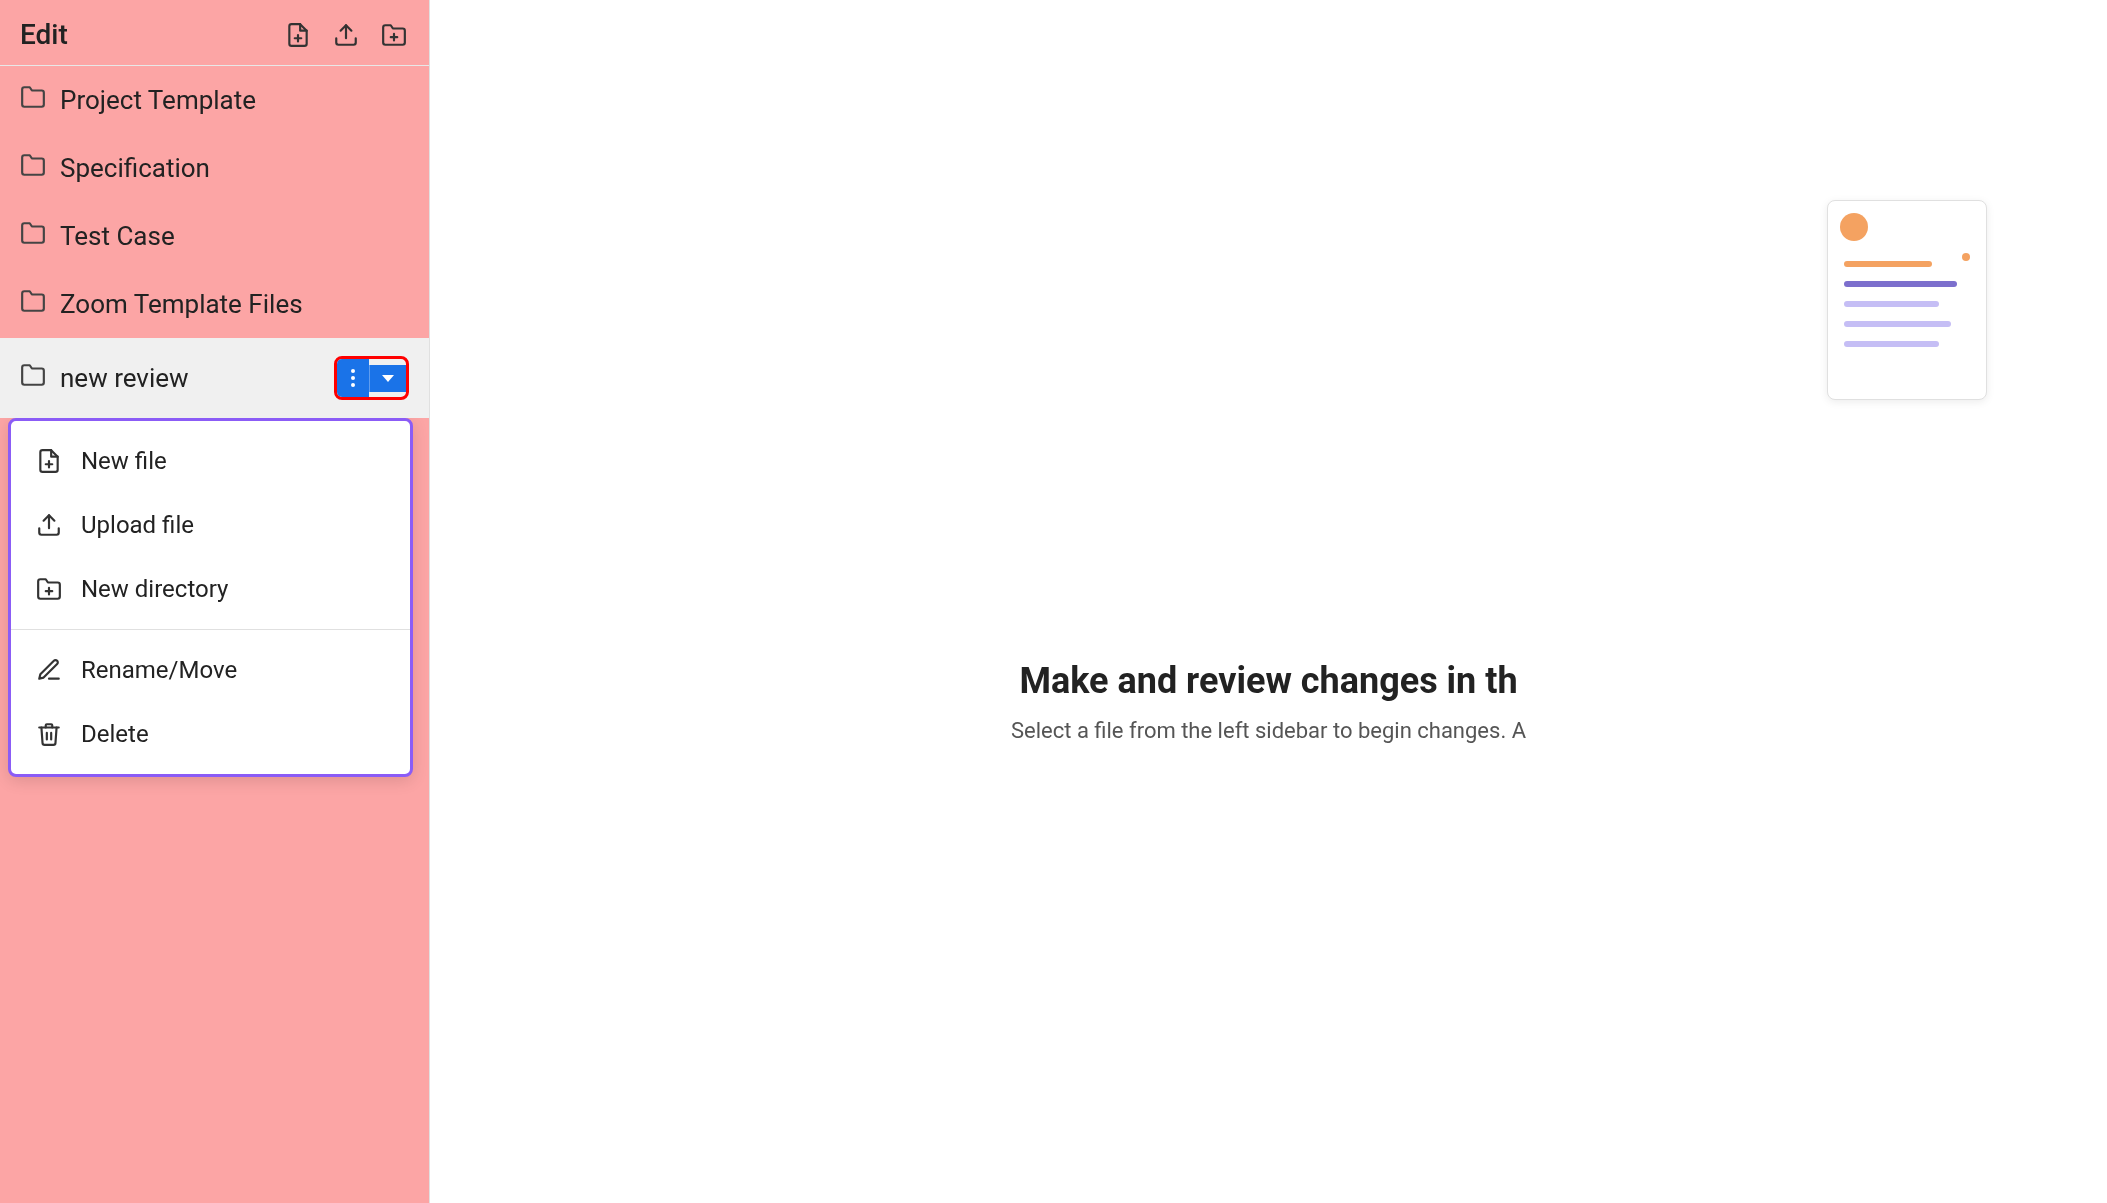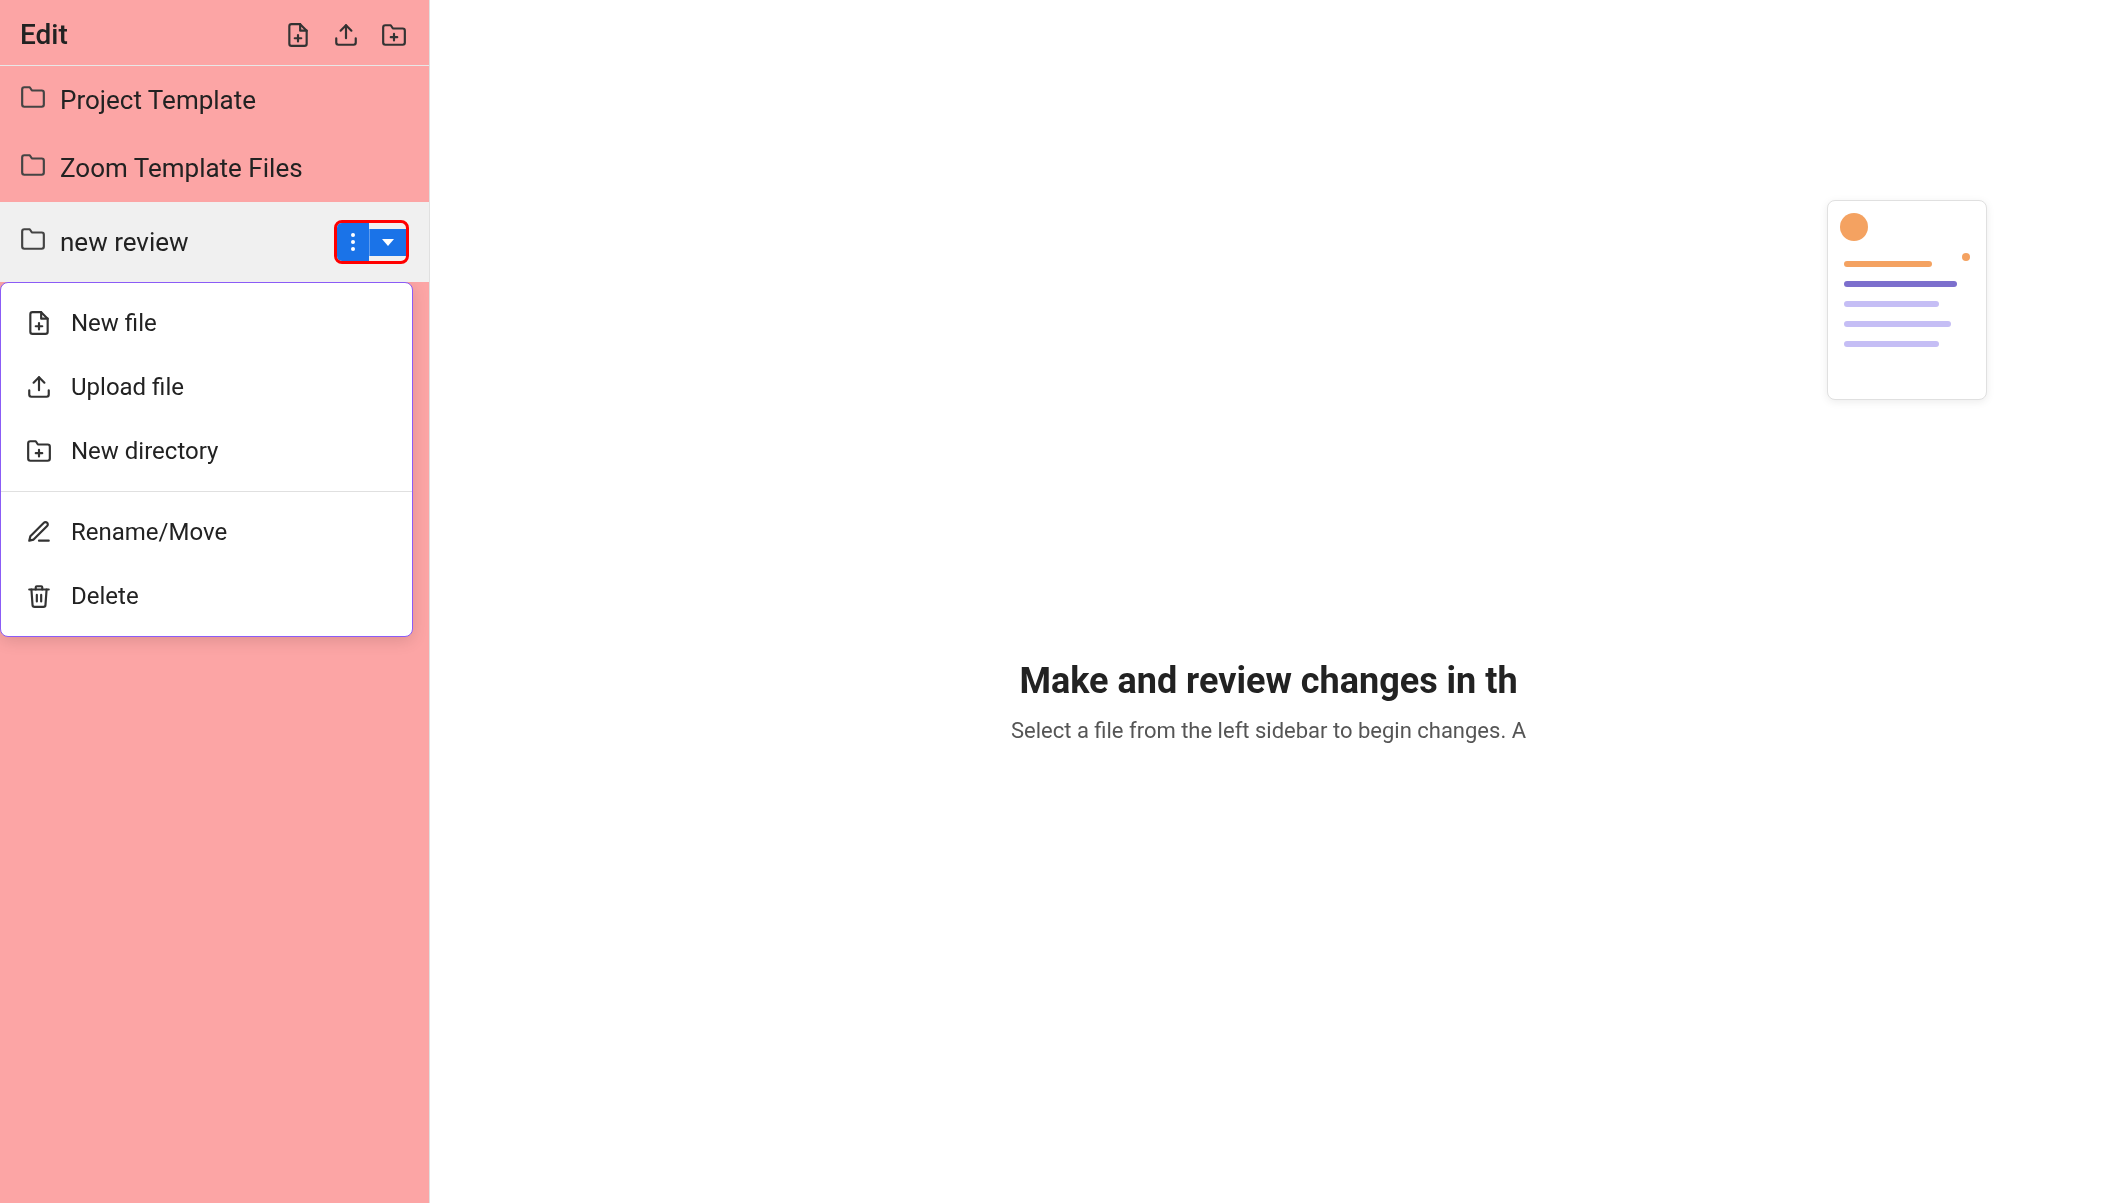--- a/index.html
+++ b/index.html
@@ -121,24 +121,24 @@
       cursor: pointer;
       font-size: 18px;
       display: flex;
       align-items: center;
       justify-content: center;
       border-left: 1px solid rgba(255,255,255,0.3);
     }
 
     .dropdown-menu {
       background: #fff;
-      border: 1px solid #8b5cf6;
+      border: 3px solid #8b5cf6;
       border-radius: 8px;
       box-shadow: 0 4px 16px rgba(0,0,0,0.12);
-      margin-left: 0;
+      margin-left: 8px;
       margin-right: 16px;
     }
 
     .dropdown-section {
       padding: 8px 0;
     }
 
     .dropdown-section + .dropdown-section {
       border-top: 1px solid #e0e0e0;
     }
@@ -320,21 +320,37 @@
 
     <div class="folder-item">
       <span class="folder-icon">
         <svg width="26" height="26" viewBox="0 0 24 24" fill="none" stroke="currentColor" stroke-width="2" stroke-linecap="round" stroke-linejoin="round">
           <path d="M22 19a2 2 0 0 1-2 2H4a2 2 0 0 1-2-2V5a2 2 0 0 1 2-2h5l2 3h9a2 2 0 0 1 2 2z"></path>
         </svg>
       </span>
       <span class="folder-label">Project Template</span>
     </div>
 
-
+    <div class="folder-item">
+      <span class="folder-icon">
+        <svg width="26" height="26" viewBox="0 0 24 24" fill="none" stroke="currentColor" stroke-width="2" stroke-linecap="round" stroke-linejoin="round">
+          <path d="M22 19a2 2 0 0 1-2 2H4a2 2 0 0 1-2-2V5a2 2 0 0 1 2-2h5l2 3h9a2 2 0 0 1 2 2z"></path>
+        </svg>
+      </span>
+      <span class="folder-label">Specification</span>
+    </div>
+
+    <div class="folder-item">
+      <span class="folder-icon">
+        <svg width="26" height="26" viewBox="0 0 24 24" fill="none" stroke="currentColor" stroke-width="2" stroke-linecap="round" stroke-linejoin="round">
+          <path d="M22 19a2 2 0 0 1-2 2H4a2 2 0 0 1-2-2V5a2 2 0 0 1 2-2h5l2 3h9a2 2 0 0 1 2 2z"></path>
+        </svg>
+      </span>
+      <span class="folder-label">Test Case</span>
+    </div>
 
     <div class="folder-item">
       <span class="folder-icon">
         <svg width="26" height="26" viewBox="0 0 24 24" fill="none" stroke="currentColor" stroke-width="2" stroke-linecap="round" stroke-linejoin="round">
           <path d="M22 19a2 2 0 0 1-2 2H4a2 2 0 0 1-2-2V5a2 2 0 0 1 2-2h5l2 3h9a2 2 0 0 1 2 2z"></path>
         </svg>
       </span>
       <span class="folder-label">Zoom Template Files</span>
     </div>
 

